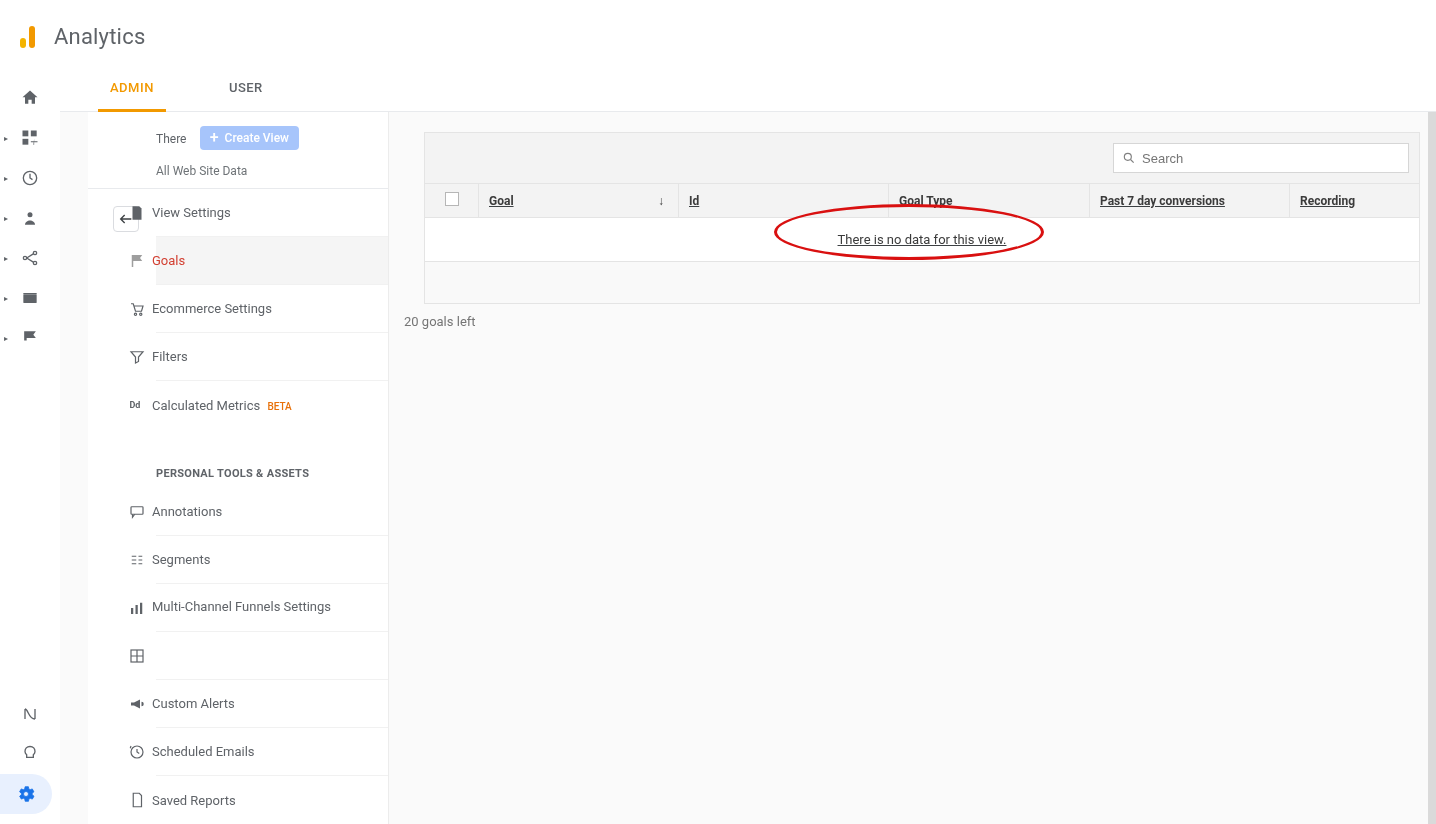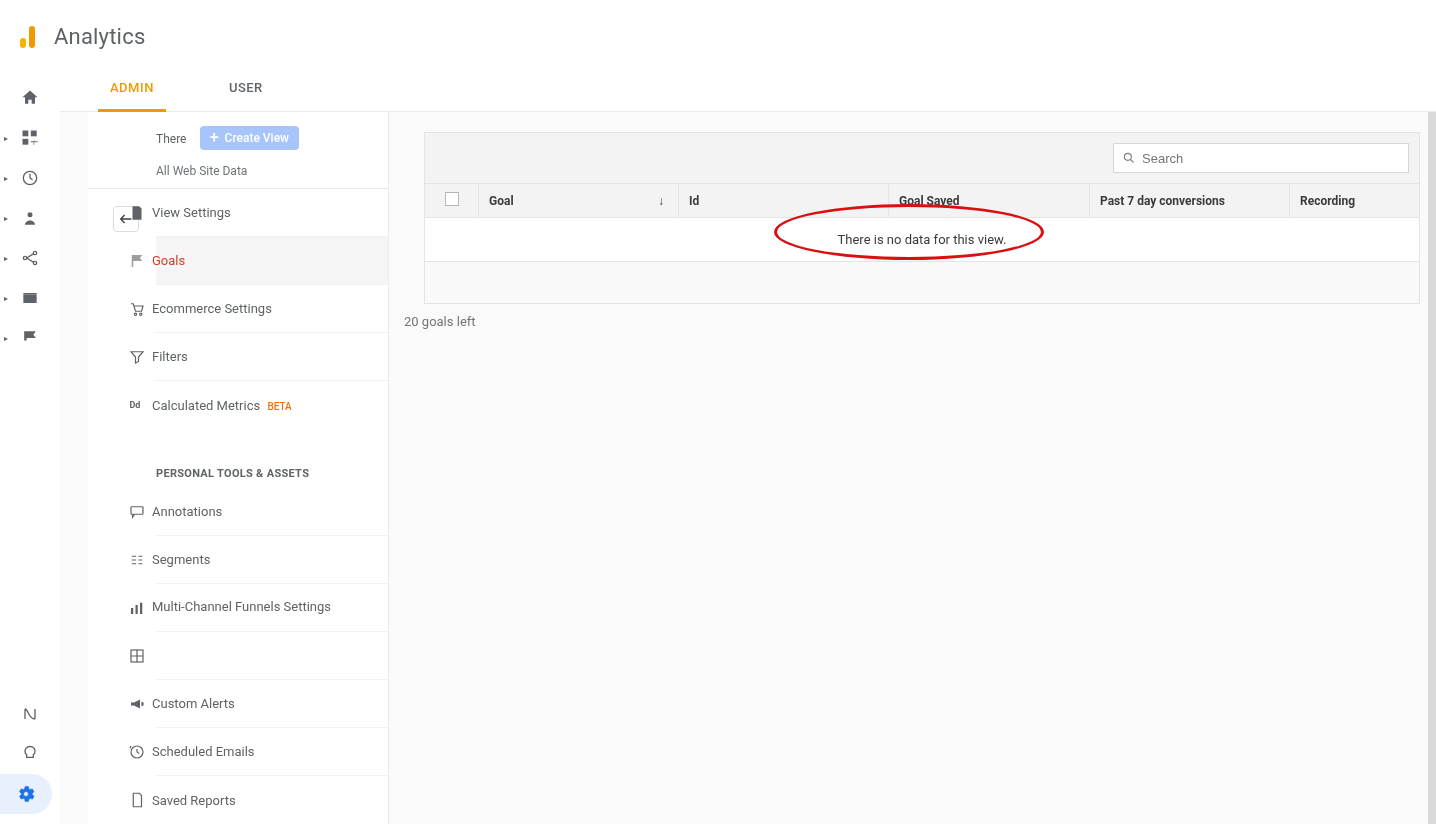--- a/index.html
+++ b/index.html
@@ -67,21 +67,21 @@
   .sp-section-title { font-size:11px; font-weight:700; color:#5f6368; letter-spacing:0.3px; padding:20px 0 8px 68px; }
 
   
   .main { flex:1; padding:20px 16px 0 16px; position:relative; }
   .content-frame { position:relative;padding-left:20px; }
   .searchbar-row { background:#f3f3f3; padding:10px 10px; display:flex; justify-content:flex-end; border:1px solid #e4e4e4; border-bottom:none; }
   .search-field { width:296px; height:30px; background:#fff; border:1px solid #d6d6d6; display:flex; align-items:center; padding:0 8px; gap:6px; }
   .search-field input { border:none; outline:none; font-size:13px; flex:1; background:transparent; }
   .search-field svg { width:14px; height:14px; color:#808080; }
 
-  table.goals { width:100%; border-collapse:collapse; table-layout:fixed; }
+  table.goals { width:100%; border-collapse:collapse; table-layout:fixed;text-decoration:underline; }
   table.goals th { background:#f3f3f3; border:1px solid #e4e4e4; font-size:12px; font-weight:700; color:#3b3b3b; text-align:left; padding:8px 10px; }
   table.goals th.chk { width:54px; text-align:center; }
   table.goals th.goal { width:200px; }
   table.goals th.id { width:210px; }
   table.goals th.past { width:200px; }
   table.goals th.rec { width:130px; }
   .sort-arrow { float:right; margin-right:4px; }
   table.goals td.nodata { text-align:center; padding:14px 0; color:#3b3b3b; font-size:13px; border-left:1px solid #e4e4e4; border-right:1px solid #e4e4e4; background:#fff; }
   table.goals .footer-row td { background:#f9f9f9; height:42px; border:1px solid #e4e4e4; border-top:1px solid #e4e4e4; }
 
@@ -324,21 +324,21 @@
               </svg>
             <input type="text" placeholder="Search" style="">
           </div>
         </div>
         <table class="goals">
           <thead>
             <tr>
               <th class="chk"><span class="chkbox"></span></th>
               <th class="goal"><span>Goal</span><span class="sort-arrow">↓</span></th>
               <th class="id">Id</th>
-              <th>Goal Saved</th>
+              <th>Goal Type</th>
               <th class="past">Past 7 day conversions</th>
               <th class="rec">Recording</th>
             </tr>
           </thead>
           <tbody>
             <tr>
                 <td class="nodata" colspan="6">There is no data for this view.</td>
               </tr>
             <tr class="footer-row">
                 <td colspan="6"></td>

